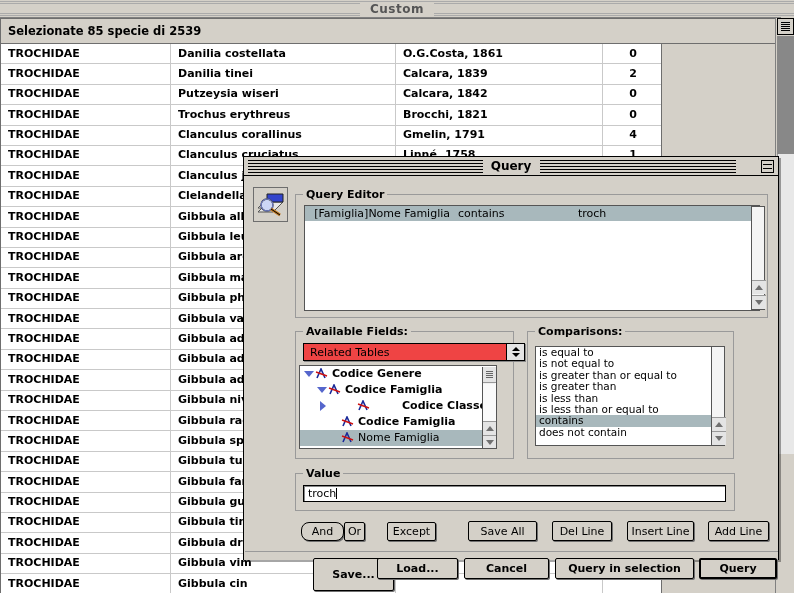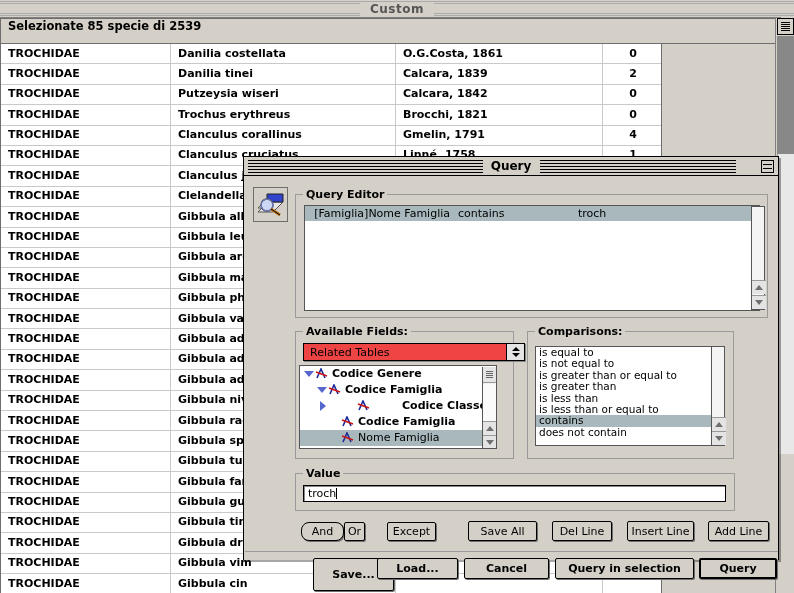--- a/index.html
+++ b/index.html
@@ -34,21 +34,21 @@
     box-sizing:border-box;
   }
 
   #list-header{
     position:absolute;left:0;top:18px;width:780px;height:26px;
     background:#d4d0c8;
     border-top:1px solid #6e6e6e;
     border-bottom:1px solid #6e6e6e;
     border-left:1px solid #6e6e6e;
     box-sizing:border-box;
-    display:flex;align-items:flex-start;
+    display:flex;align-items:center;
   }
   #list-header .hdr-text{
     font-weight:bold;font-size:11.5px;padding-left:7px;color:#000;
   }
 
   #table-area{
     position:absolute;left:0;top:44px;width:663px;height:549px;
     background:#fff;
     border-left:1px solid #6e6e6e;
     box-sizing:border-box;

